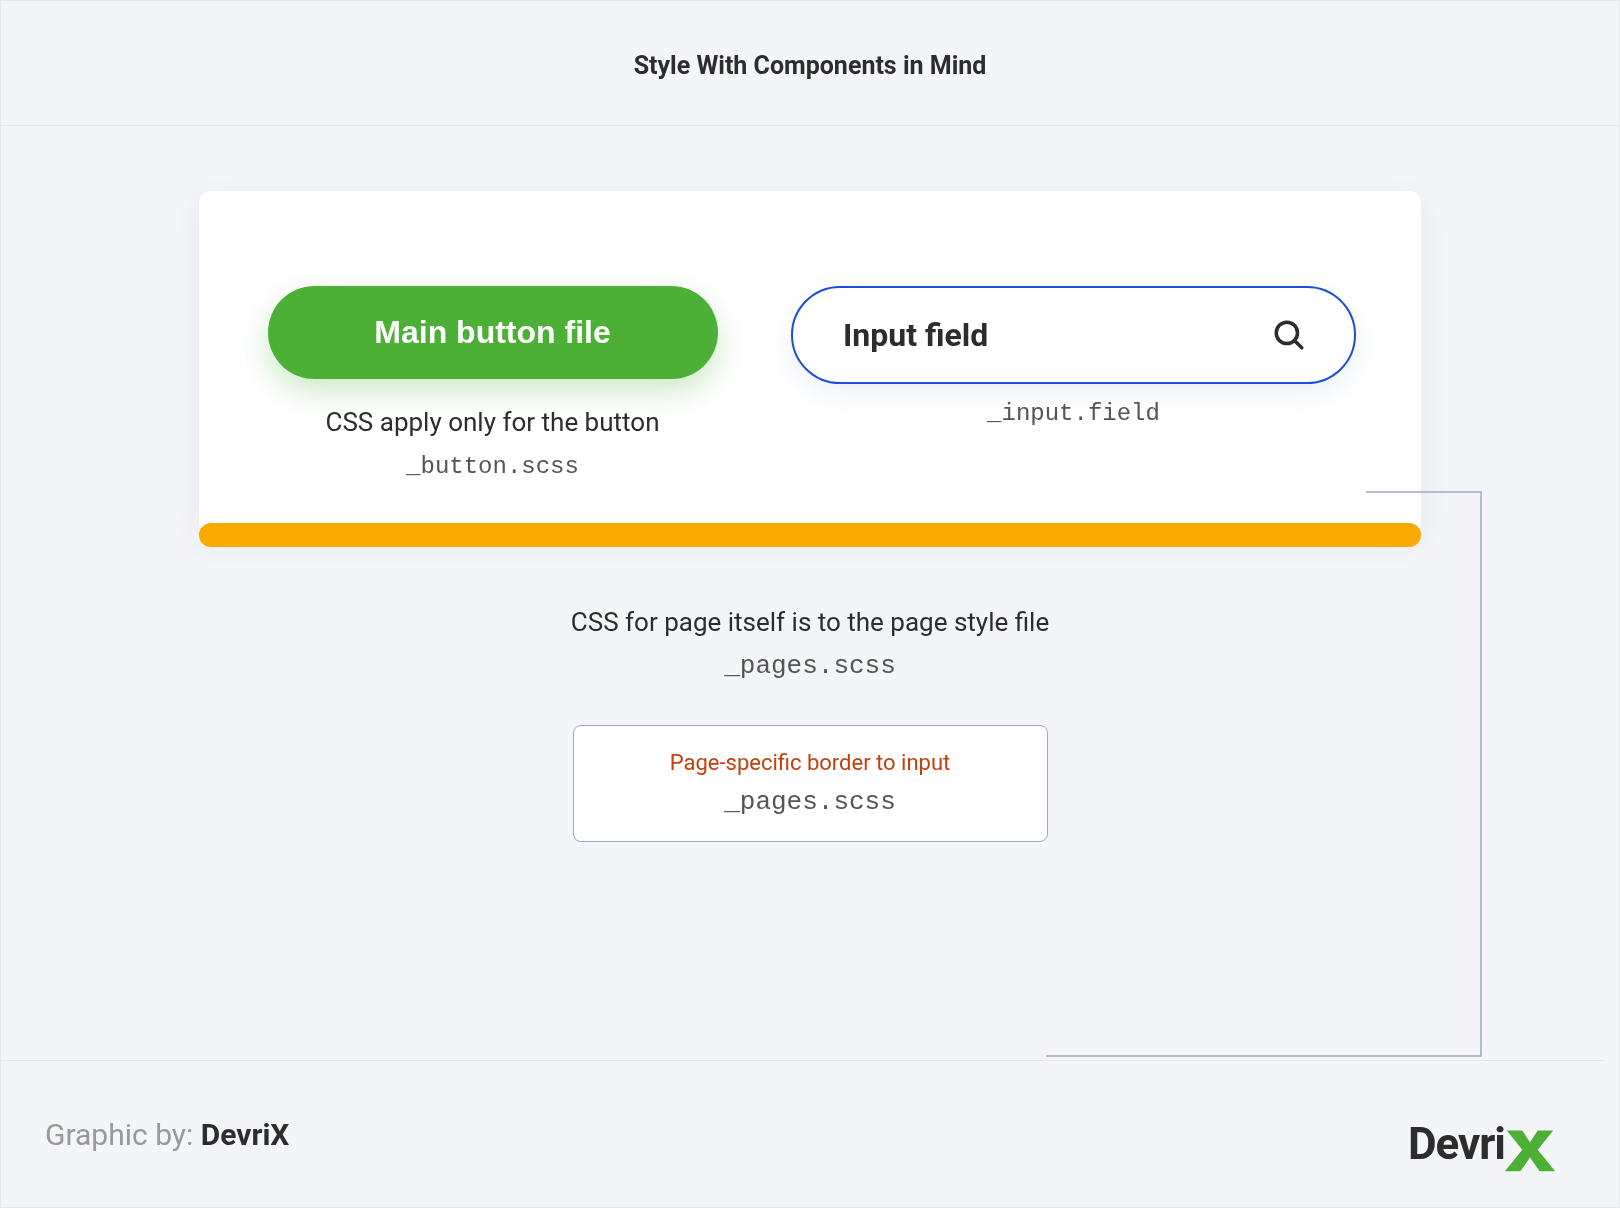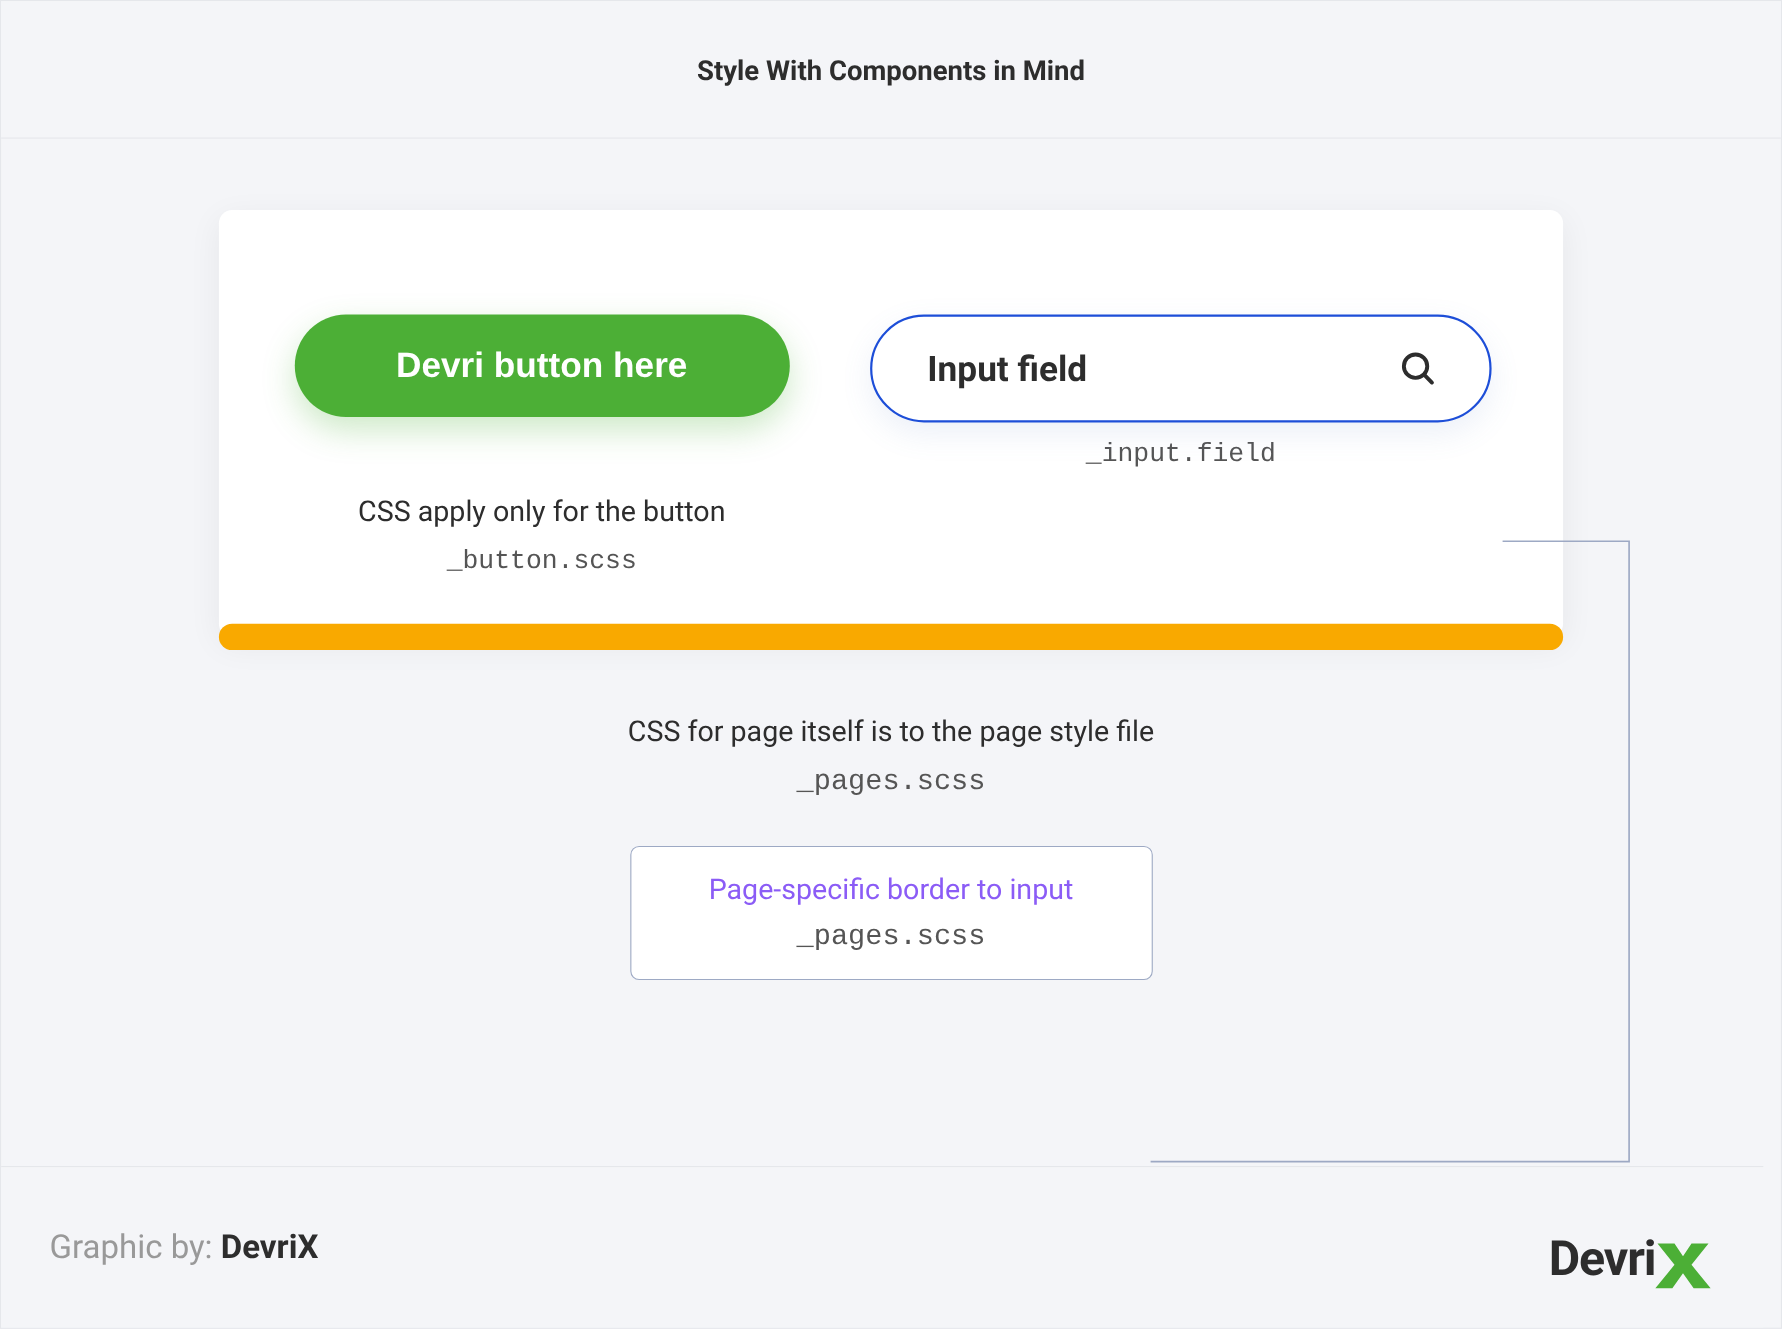--- a/index.html
+++ b/index.html
@@ -85,21 +85,21 @@
       width: 34px;
       height: 34px;
       position: absolute;
       right: 48px;
       top: 50%;
       transform: translateY(-50%);
     }
     .caption {
       font-size: 26px;
       color: #2d2d2d;
-      margin-top: 72px;
+      margin-top: 28px;
       text-align: right;
     }
     .file-name {
       font-family: "Courier New", Courier, monospace;
       font-size: 24px;
       color: #555;
       margin-top: 16px;
       text-align: center;
     }
     .orange-bar {
@@ -128,22 +128,22 @@
     .border-box {
       background: #fff;
       border: 1px solid #9da9c4;
       border-radius: 8px;
       padding: 24px 48px;
       text-align: center;
       width: 475px;
       margin: 44px auto 0 auto;
     }
     .border-box-title {
-      font-size: 26px;
-      color: #8b5cf6;
+      font-size: 22px;
+      color: #c2410c;
     }
     .border-box-file {
       font-family: "Courier New", Courier, monospace;
       font-size: 26px;
       color: #555;
       margin-top: 12px;
     }
     .connector-svg {
       position: absolute;
       top: 0;
@@ -201,21 +201,21 @@
 <div class="content-area">
 
   <svg class="connector-svg">
     <path d="M 1365 366 L 1480 366 L 1480 930 L 1045 930" stroke="#9da9c4" stroke-width="1.5" fill="none"></path>
   </svg>
 
   <div class="card">
     <div class="columns">
 
       <div class="col">
-        <button class="main-button">Devri button here</button>
+        <button class="main-button">Main button file</button>
         <div class="caption">CSS apply only for the button</div>
         <div class="file-name">_button.scss</div>
       </div>
 
       <div class="col">
         <div class="input-field">
           <span class="input-field-text">Input field</span>
           <svg class="search-icon" viewBox="0 0 24 24" fill="none" stroke="#2d2d2d" stroke-width="2.5" stroke-linecap="round">
             <circle cx="10.5" cy="10.5" r="7.5"></circle>
             <line x1="21" y1="21" x2="16" y2="16"></line>

